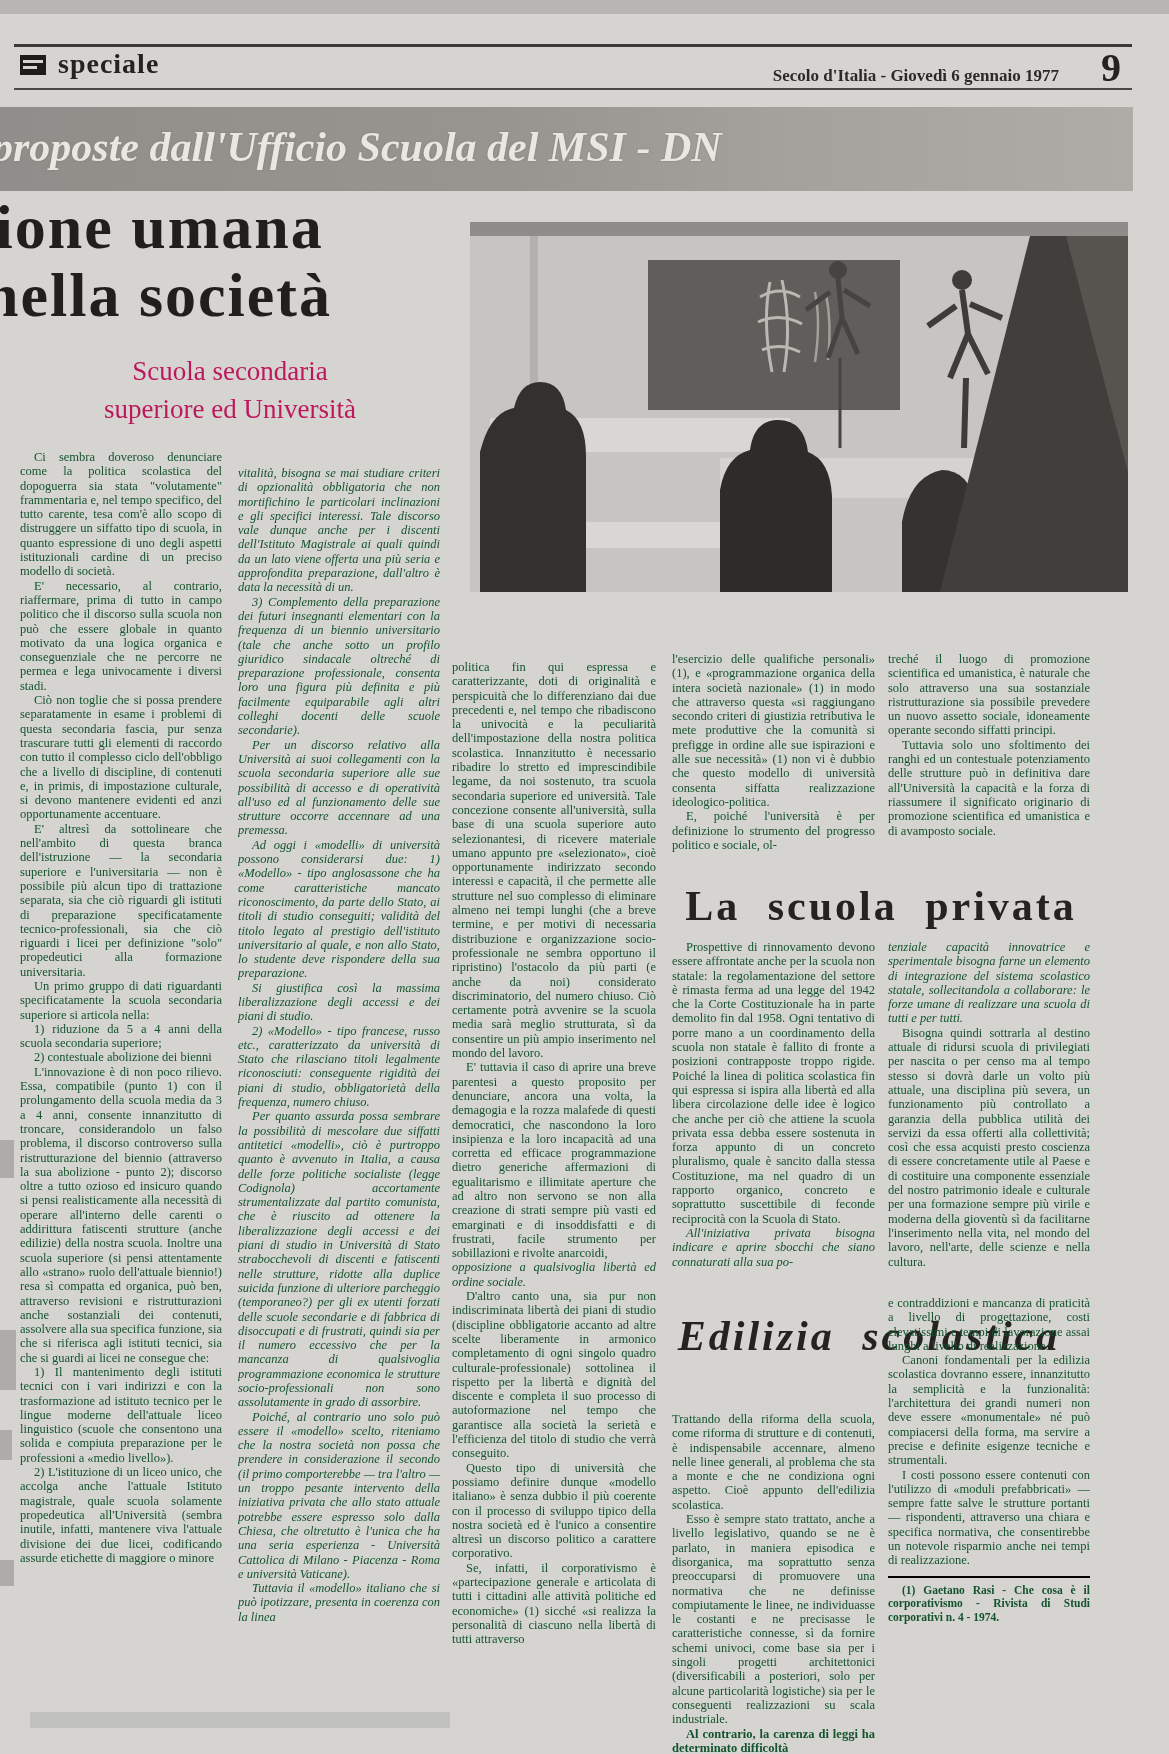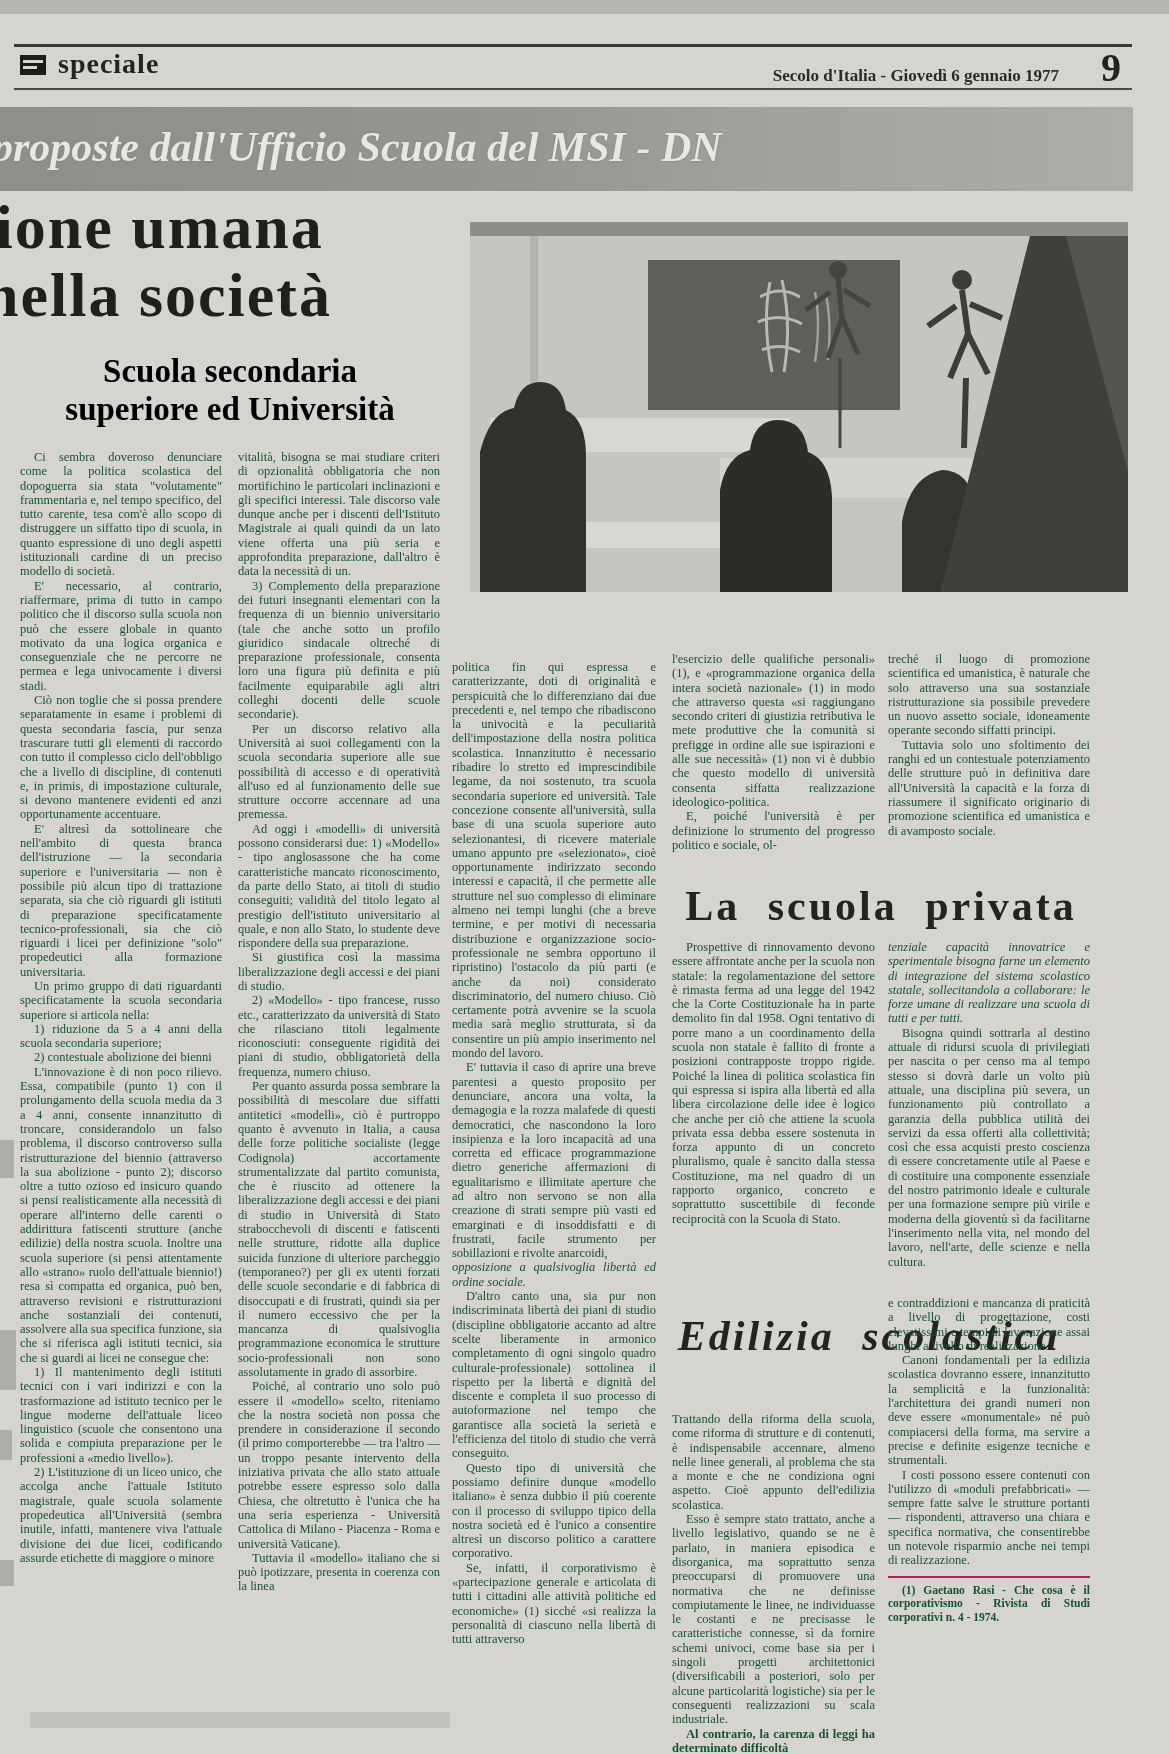--- a/index.html
+++ b/index.html
@@ -21,34 +21,34 @@
   .banner{position:absolute;left:0;top:107px;width:1133px;height:84px;
     background:linear-gradient(90deg,#8f8e8a 0%,#96958f 45%,#a3a29c 70%,#adaca6 100%);
     overflow:hidden;}
   .banner-inner{margin:16px 0 0 -8px;font-size:42px;font-style:italic;font-weight:700;color:#e9e7e1;
     text-shadow:0 0 2px #7d7c78;white-space:nowrap;}
 
   
   .headline{position:absolute;left:0;top:194px;width:474px;height:152px;overflow:hidden;color:#201f1c;}
   .headline .l1{margin-left:-34px;font-size:62px;line-height:66px;font-weight:700;letter-spacing:2px;}
   .headline .l2{margin-left:-16px;font-size:62px;line-height:70px;font-weight:700;letter-spacing:2px;}
-  .subhead{position:absolute;left:18px;top:352px;width:424px;text-align:center;color:#000000;
-    font-size:33px;line-height:38px;font-weight:700;}
+  .subhead{position:absolute;left:18px;top:352px;width:424px;text-align:center;color:#be185d;
+    font-size:27px;line-height:38px;font-weight:400;}
 
   
   .photo{position:absolute;left:470px;top:222px;width:658px;height:370px;background:#c7c6c2;overflow:hidden;}
   .photo svg{display:block;}
 
   
   .col{position:absolute;overflow:hidden;color:#14532d;font-size:12.5px;line-height:14.3px;text-align:justify;}
   .col p{margin:0;text-indent:14px;}
   .col p.c{text-indent:0;}
   .col p.i{font-style:italic;}
   .col p.b{font-weight:700;}
-  .col p.fn{font-weight:700;font-size:11.5px;line-height:13.5px;border-top:2px solid #be185d;margin-top:8px;padding-top:6px;width:160px0;}
+  .col p.fn{font-weight:700;font-size:11.5px;line-height:13.5px;border-top:2px solid #000000;margin-top:8px;padding-top:6px;width:160px0;}
   .sec-heading{position:absolute;text-align:center;font-weight:700;color:#242320;font-size:42px;letter-spacing:3px;word-spacing:14px;}
 
   
   .smudge{position:absolute;background:#9c9b97;opacity:.7;}
 </style>
 </head>
 <body>
 
 <div class="page">
   <div class="topshade"></div>
@@ -111,21 +111,21 @@
       <p>E' necessario, al contrario, riaffermare, prima di tutto in campo politico che il discorso sulla scuola non può che essere globale in quanto motivato da una logica organica e conseguenziale che ne percorre ne permea e lega univocamente i diversi stadi.</p>
       <p>Ciò non toglie che si possa prendere separatamente in esame i problemi di questa secondaria fascia, pur senza trascurare tutti gli elementi di raccordo con tutto il complesso ciclo dell'obbligo che a livello di discipline, di contenuti e, in primis, di impostazione culturale, si devono mantenere evidenti ed anzi opportunamente accentuare.</p>
       <p>E' altresì da sottolineare che nell'ambito di questa branca dell'istruzione — la secondaria superiore e l'universitaria — non è possibile più alcun tipo di trattazione separata, sia che ciò riguardi gli istituti di preparazione specificatamente tecnico-professionali, sia che ciò riguardi i licei per definizione "solo" propedeutici alla formazione universitaria.</p>
       <p>Un primo gruppo di dati riguardanti specificatamente la scuola secondaria superiore si articola nella:</p>
       <p>1) riduzione da 5 a 4 anni della scuola secondaria superiore;</p>
       <p>2) contestuale abolizione dei bienni</p>
       <p>L'innovazione è di non poco rilievo. Essa, compatibile (punto 1) con il prolungamento della scuola media da 3 a 4 anni, consente innanzitutto di troncare, considerandolo un falso problema, il discorso controverso sulla ristrutturazione del biennio (attraverso la sua abolizione - punto 2); discorso oltre a tutto ozioso ed insicuro quando si pensi realisticamente alla necessità di operare all'interno delle carenti o addirittura fatiscenti strutture (anche edilizie) della nostra scuola. Inoltre una scuola superiore (si pensi attentamente allo «strano» ruolo dell'attuale biennio!) resa sì compatta ed organica, può ben, attraverso revisioni e ristrutturazioni anche sostanziali dei contenuti, assolvere alla sua specifica funzione, sia che si riferisca agli istituti tecnici, sia che si guardi ai licei ne consegue che:</p>
       <p>1) Il mantenimento degli istituti tecnici con i vari indirizzi e con la trasformazione ad istituto tecnico per le lingue moderne dell'attuale liceo linguistico (scuole che consentono una solida e compiuta preparazione per le professioni a «medio livello»).</p>
       <p>2) L'istituzione di un liceo unico, che accolga anche l'attuale Istituto magistrale, quale scuola solamente propedeutica all'Università (sembra inutile, infatti, mantenere viva l'attuale divisione dei due licei, codificando assurde etichette di maggiore o minore</p>
     </div>
-  <div class="col" style="left:238px;top:450px;width:202px;height:1268px;">
+  <div class="col" style="left:238px;top:466px;width:202px;height:1268px;font-style:italic;">
       <p class="c">vitalità, bisogna se mai studiare criteri di opzionalità obbligatoria che non mortifichino le particolari inclinazioni e gli specifici interessi. Tale discorso vale dunque anche per i discenti dell'Istituto Magistrale ai quali quindi da un lato viene offerta una più seria e approfondita preparazione, dall'altro è data la necessità di un.</p>
       <p>3) Complemento della preparazione dei futuri insegnanti elementari con la frequenza di un biennio universitario (tale che anche sotto un profilo giuridico sindacale oltreché di preparazione professionale, consenta loro una figura più definita e più facilmente equiparabile agli altri colleghi docenti delle scuole secondarie).</p>
       <p>Per un discorso relativo alla Università ai suoi collegamenti con la scuola secondaria superiore alle sue possibilità di accesso e di operatività all'uso ed al funzionamento delle sue strutture occorre accennare ad una premessa.</p>
       <p>Ad oggi i «modelli» di università possono considerarsi due: 1) «Modello» - tipo anglosassone che ha come caratteristiche mancato riconoscimento, da parte dello Stato, ai titoli di studio conseguiti; validità del titolo legato al prestigio dell'istituto universitario al quale, e non allo Stato, lo studente deve rispondere della sua preparazione.</p>
       <p>Si giustifica così la massima liberalizzazione degli accessi e dei piani di studio.</p>
       <p>2) «Modello» - tipo francese, russo etc., caratterizzato da università di Stato che rilasciano titoli legalmente riconosciuti: conseguente rigidità dei piani di studio, obbligatorietà della frequenza, numero chiuso.</p>
       <p>Per quanto assurda possa sembrare la possibilità di mescolare due siffatti antitetici «modelli», ciò è purtroppo quanto è avvenuto in Italia, a causa delle forze politiche socialiste (legge Codignola) accortamente strumentalizzate dal partito comunista, che è riuscito ad ottenere la liberalizzazione degli accessi e dei piani di studio in Università di Stato strabocchevoli di discenti e fatiscenti nelle strutture, ridotte alla duplice suicida funzione di ulteriore parcheggio (temporaneo?) per gli ex utenti forzati delle scuole secondarie e di fabbrica di disoccupati e di frustrati, quindi sia per il numero eccessivo che per la mancanza di qualsivoglia programmazione economica le strutture socio-professionali non sono assolutamente in grado di assorbire.</p>
       <p>Poiché, al contrario uno solo può essere il «modello» scelto, riteniamo che la nostra società non possa che prendere in considerazione il secondo (il primo comporterebbe — tra l'altro — un troppo pesante intervento della iniziativa privata che allo stato attuale potrebbe essere espresso solo dalla Chiesa, che oltretutto è l'unica che ha una seria esperienza - Università Cattolica di Milano - Piacenza - Roma e università Vaticane).</p>
       <p>Tuttavia il «modello» italiano che si può ipotizzare, presenta in coerenza con la linea</p>
     </div>
@@ -142,20 +142,21 @@
       <p>E, poiché l'università è per definizione lo strumento del progresso politico e sociale, ol-</p>
     </div>
   <div class="col" style="left:888px;top:652px;width:202px;height:234px;">
       <p class="c">treché il luogo di promozione scientifica ed umanistica, è naturale che solo attraverso una sua sostanziale ristrutturazione sia possibile prevedere un nuovo assetto sociale, idoneamente operante secondo siffatti principi.</p>
       <p>Tuttavia solo uno sfoltimento dei ranghi ed un contestuale potenziamento delle strutture può in definitiva dare all'Università la capacità e la forza di riassumere il significato originario di promozione scientifica ed umanistica e di avamposto sociale.</p>
     </div>
 
   <div class="sec-heading" style="left:672px;top:882px;width:418px;">La scuola privata</div>
   <div class="col" style="left:672px;top:940px;width:203px;height:372px;">
       <p>Prospettive di rinnovamento devono essere affrontate anche per la scuola non statale: la regolamentazione del settore è rimasta ferma ad una legge del 1942 che la Corte Costituzionale ha in parte demolito fin dal 1958. Ogni tentativo di porre mano a un coordinamento della scuola non statale è fallito di fronte a posizioni contrapposte troppo rigide. Poiché la linea di politica scolastica fin qui espressa si ispira alla libertà ed alla libera circolazione delle idee è logico che anche per ciò che attiene la scuola privata essa debba essere sostenuta in forza appunto di un concreto pluralismo, quale è sancito dalla stessa Costituzione, ma nel quadro di un rapporto organico, concreto e soprattutto suscettibile di feconde reciprocità con la Scuola di Stato.</p>
+      <p class="i">All'iniziativa privata bisogna indicare e aprire sbocchi che siano connaturati alla sua po-</p>
     </div>
   <div class="col" style="left:888px;top:940px;width:202px;height:372px;">
       <p class="i c">tenziale capacità innovatrice e sperimentale bisogna farne un elemento di integrazione del sistema scolastico statale, sollecitandola a collaborare: le forze umane di realizzare una scuola di tutti e per tutti.</p>
       <p>Bisogna quindi sottrarla al destino attuale di ridursi scuola di privilegiati per nascita o per censo ma al tempo stesso si dovrà darle un volto più attuale, una disciplina più severa, un funzionamento più controllato a garanzia della pubblica utilità dei servizi da essa offerti alla collettività; così che essa acquisti presto coscienza di essere concretamente utile al Paese e di costituire una componente essenziale del nostro patrimonio ideale e culturale per una formazione sempre più virile e moderna della gioventù sì da facilitarne l'inserimento nella vita, nel mondo del lavoro, nell'arte, delle scienze e nella cultura.</p>
     </div>
 
   <div class="sec-heading" style="left:648px;top:1312px;width:442px;font-style:italic;">Edilizia scolastica</div>
   <div class="col" style="left:672px;top:1412px;width:203px;height:362px;">
       <p class="c">Trattando della riforma della scuola, come riforma di strutture e di contenuti, è indispensabile accennare, almeno nelle linee generali, al problema che sta a monte e che ne condiziona ogni aspetto. Cioè appunto dell'edilizia scolastica.</p>
       <p>Esso è sempre stato trattato, anche a livello legislativo, quando se ne è parlato, in maniera episodica e disorganica, ma soprattutto senza preoccuparsi di promuovere una normativa che ne definisse compiutamente le linee, ne individuasse le costanti e ne precisasse le caratteristiche connesse, sì da fornire schemi univoci, come base sia per i singoli progetti architettonici (diversificabili a posteriori, solo per alcune particolarità logistiche) sia per le conseguenti realizzazioni su scala industriale.</p>

